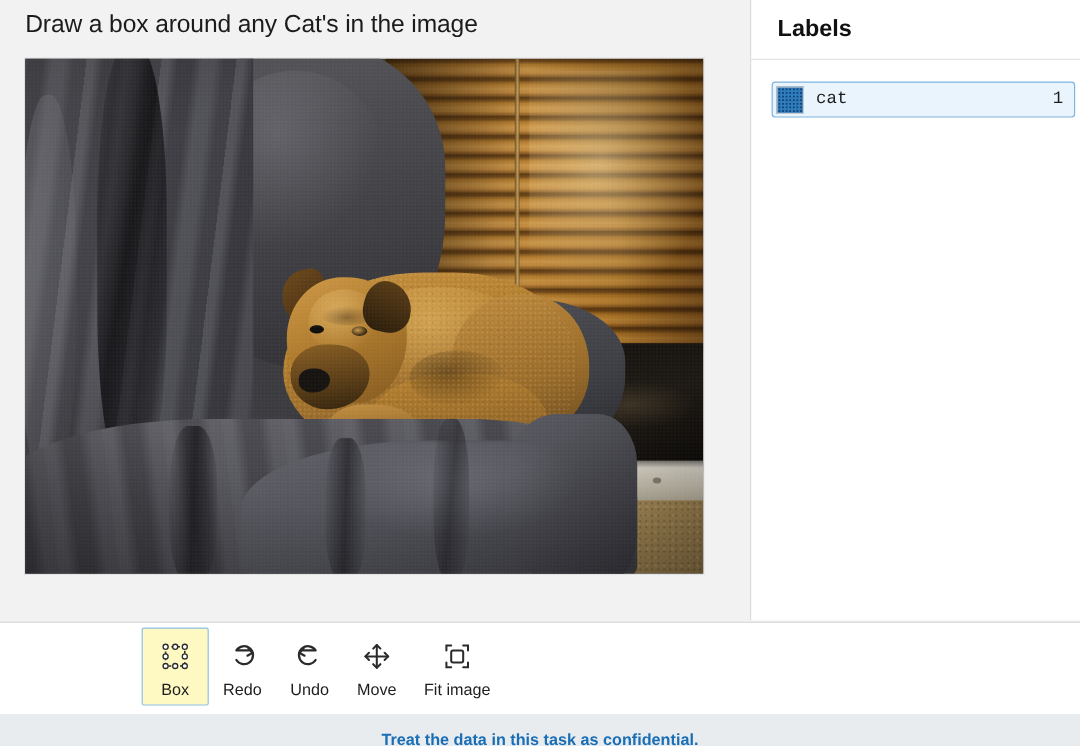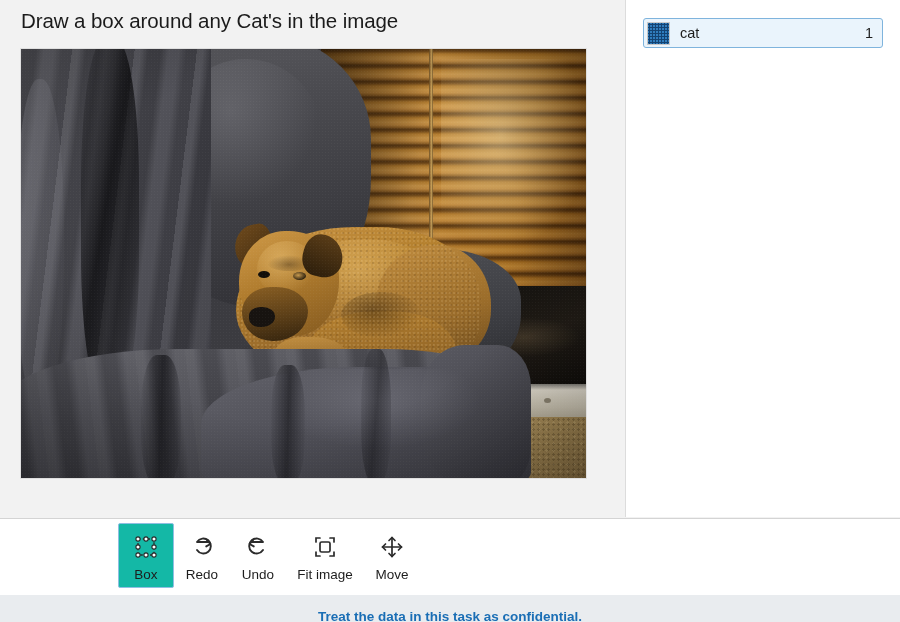--- a/index.html
+++ b/index.html
@@ -313,21 +313,21 @@
     height: 50px;
     border-bottom: 1px solid #e2e2e2;
     display: flex; align-items: center;
   }
   #labels-title {
     margin-left: 22px;
     font-size: 19.5px;
     font-weight: bold;
     color: #111;
   }
-  #labels-list { padding: 18px 17px 0 17px; }
+  #labels-list { padding: 18px 4px 0 17px; font-family: Liberation Mono, monospace; }
   .label-row {
     display: flex; align-items: center;
     height: 30px;
     background: #eaf4fc;
     border: 1px solid #7fb4dd;
     border-radius: 3px;
     padding: 0 9px 0 3px;
   }
   .label-swatch {
     width: 23px; height: 23px;
@@ -366,21 +366,21 @@
   .tool {
     width: 56px;
     padding: 6px 0 5px 0;
     display: flex; flex-direction: column;
     align-items: center;
     cursor: pointer;
     border: 1px solid transparent;
     border-radius: 2px;
   }
   .tool.active {
-    background: #14b8a6;
+    background: #fef9c3;
     border-color: #8fbfe2;
   }
   .tool-icon {
     height: 34px;
     display: flex; align-items: center; justify-content: center;
   }
   .tool-label {
     margin-top: 3px;
     font-size: 13.5px;
     color: #1d1d1d;
@@ -470,20 +470,23 @@
         <div class="drape-fold-b"></div>
         <div class="drape-fold-c"></div>
 
         <div class="photo-grain"></div>
         <div class="photo-vig"></div>
       </div>
     </div>
   </div>
 
   <div id="labels-panel">
+    <div id="labels-header">
+      <div id="labels-title">Labels</div>
+    </div>
     <div id="labels-list">
       <div class="label-row">
         <span class="label-swatch"></span>
         <span class="label-name">cat</span>
         <span class="label-count">1</span>
       </div>
     </div>
   </div>
 
   <div id="toolbar">
@@ -525,49 +528,49 @@
         <span class="tool-icon">
           <svg width="28" height="28" viewBox="0 0 28 28">
             <path d="M9 13 A7.5 7.5 0 1 1 9 21 L20 21" stroke="#2b2b2b" stroke-width="1.9" fill="none" stroke-linecap="round" stroke-linejoin="round" transform="rotate(180 14 15)"></path>
             <path d="M9 7 L5.5 11 L9.8 13.4" stroke="#2b2b2b" stroke-width="1.9" fill="none" stroke-linecap="round" stroke-linejoin="round"></path>
           </svg>
         </span>
         <span class="tool-label">Undo</span>
       </div>
 
 
+      <div class="tool">
+        <span class="tool-icon">
+          <svg width="28" height="28" viewBox="0 0 28 28">
+            <g stroke="#2b2b2b" stroke-width="1.7" fill="none" stroke-linecap="round" stroke-linejoin="round">
+              <path d="M14 4.5 L14 23.5 M4.5 14 L23.5 14"></path>
+              <path d="M11 7.5 L14 4.5 L17 7.5"></path>
+              <path d="M11 20.5 L14 23.5 L17 20.5"></path>
+              <path d="M7.5 11 L4.5 14 L7.5 17"></path>
+              <path d="M20.5 11 L23.5 14 L20.5 17"></path>
+            </g>
+          </svg>
+        </span>
+        <span class="tool-label">Move</span>
+      </div>
+
       <div class="tool wide">
         <span class="tool-icon">
           <svg width="28" height="28" viewBox="0 0 28 28">
             <rect x="9" y="9" width="10" height="10" rx="1.6" fill="none" stroke="#2b2b2b" stroke-width="1.7"></rect>
             <g stroke="#2b2b2b" stroke-width="1.7" fill="none" stroke-linecap="round">
               <path d="M5 9 L5 5 L9 5"></path>
                 <path d="M19 5 L23 5 L23 9"></path>
               <path d="M23 19 L23 23 L19 23"></path>
                 <path d="M9 23 L5 23 L5 19"></path>
             </g>
           </svg>
         </span>
         <span class="tool-label">Fit image</span>
       </div>
-
-      <div class="tool">
-        <span class="tool-icon">
-          <svg width="28" height="28" viewBox="0 0 28 28">
-            <g stroke="#2b2b2b" stroke-width="1.7" fill="none" stroke-linecap="round" stroke-linejoin="round">
-              <path d="M14 4.5 L14 23.5 M4.5 14 L23.5 14"></path>
-              <path d="M11 7.5 L14 4.5 L17 7.5"></path>
-              <path d="M11 20.5 L14 23.5 L17 20.5"></path>
-              <path d="M7.5 11 L4.5 14 L7.5 17"></path>
-              <path d="M20.5 11 L23.5 14 L20.5 17"></path>
-            </g>
-          </svg>
-        </span>
-        <span class="tool-label">Move</span>
-      </div>
     </div>
 
   </div>
 
   <div id="footer-pad"></div>
   <div id="footer">
     <div id="footer-text">Treat the data in this task as confidential.</div>
   </div>
 
 </div>

